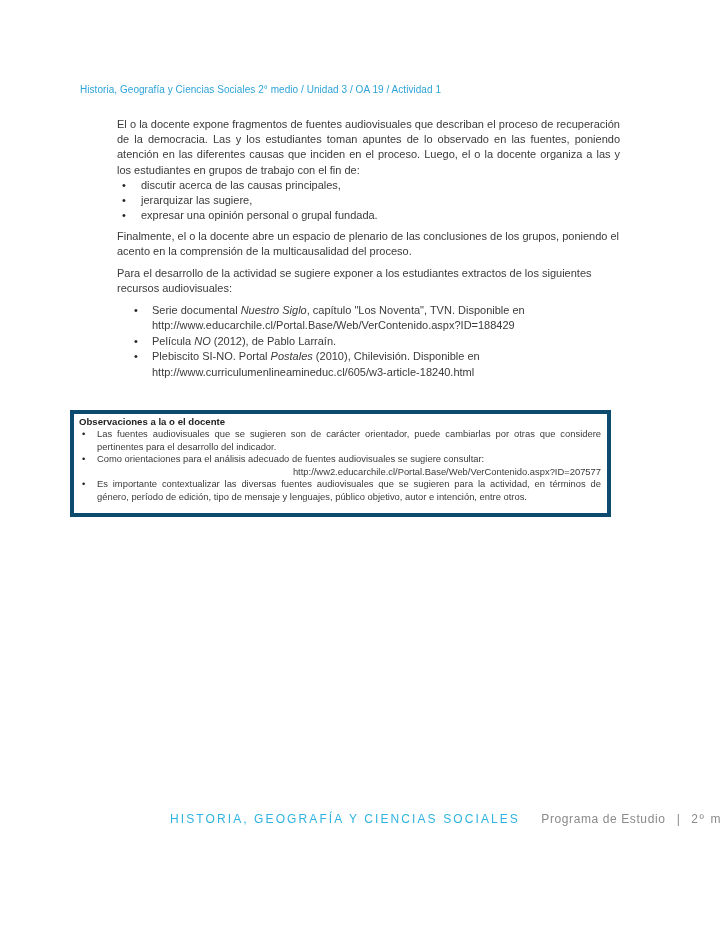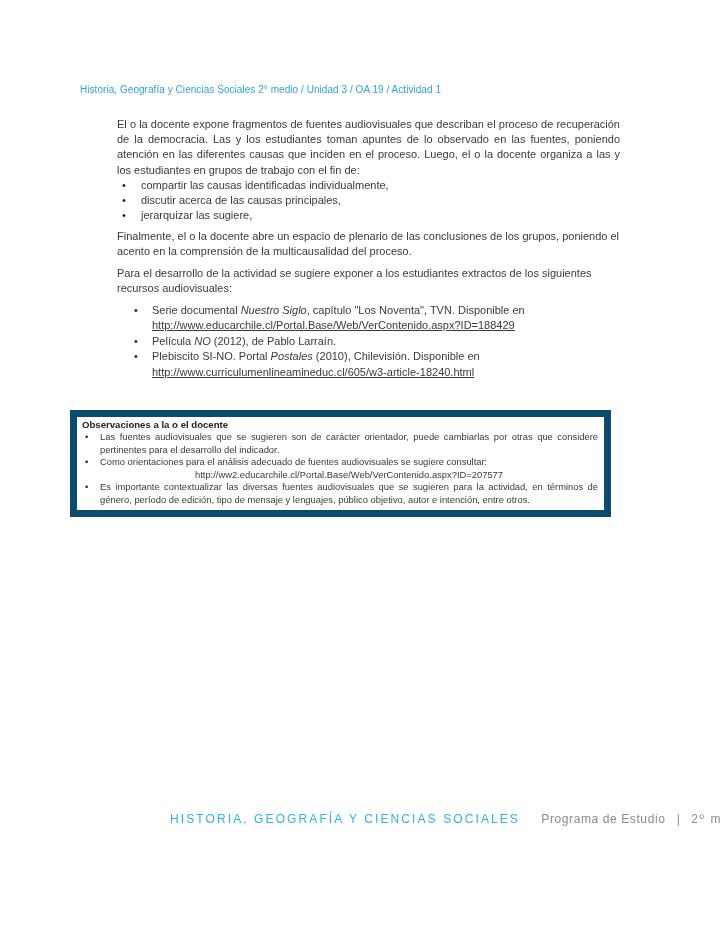--- a/index.html
+++ b/index.html
@@ -69,30 +69,30 @@
       line-height: 15.5px;
     }
     ul.resources li::before {
       content: "\2022";
       position: absolute;
       left: 17px;
       top: 0;
       font-size: 11px;
       color: #222;
     }
-    .res-url { display: block; text-decoration: underline; }
+    .res-url { display: block; }
     em { font-style: italic; }
 
     .obs-box {
       position: absolute;
       left: 70px;
       top: 410px;
       width: 541px;
       height: 107px;
-      border: 7px solid #0c4a6e;
+      border: 4px solid #0c4a6e;
       box-sizing: border-box;
       padding: 2px 6px 2px 5px;
       font-size: 9.4px;
       line-height: 12.5px;
       color: #3a3a3a;
     }
     .obs-title {
       font-weight: bold;
       font-size: 9.6px;
       color: #222;
@@ -109,21 +109,21 @@
       padding-left: 18px;
       text-align: justify;
     }
     ul.obs-list li::before {
       content: "\2022";
       position: absolute;
       left: 3px;
       top: 0;
       color: #222;
     }
-    .obs-url { display: block; text-align: center; }
+    .obs-url { display: block; text-align: right; }
 
     .footer {
       position: absolute;
       left: 170px;
       top: 812px;
       width: 460px;
       font-size: 12px;
       white-space: nowrap;
     }
     .footer-subject {
@@ -147,23 +147,23 @@
   </style>
 </head>
 <body>
 
 <div class="page-title">Historia, Geografía y Ciencias Sociales 2° medio / Unidad 3 / OA 19 / Actividad 1</div>
 
 <div class="content">
   <p class="para">El o la docente expone fragmentos de fuentes audiovisuales que describan el proceso de recuperación de la democracia. Las y los estudiantes toman apuntes de lo observado en las fuentes, poniendo atención en las diferentes causas que inciden en el proceso. Luego, el o la docente organiza a las y los estudiantes en grupos de trabajo con el fin de:</p>
 
   <ul class="bullets">
-    <li>compartir las causas identificadas individualmente,</li>
     <li>discutir acerca de las causas principales,</li>
     <li>jerarquizar las sugiere,</li>
+    <li>expresar una opinión personal o grupal fundada.</li>
   </ul>
 
   <p class="para left">Finalmente, el o la docente abre un espacio de plenario de las conclusiones de los grupos, poniendo el acento en la comprensión de la multicausalidad del proceso.</p>
   <div class="spacer6"></div>
   <p class="para left">Para el desarrollo de la actividad se sugiere exponer a los estudiantes extractos de los siguientes recursos audiovisuales:</p>
 
   <ul class="resources">
     <li>
       <span>Serie documental </span><em>Nuestro Siglo</em><span>, capítulo "Los Noventa", TVN. Disponible en</span>
       <span class="res-url">http://www.educarchile.cl/Portal.Base/Web/VerContenido.aspx?ID=188429</span>

